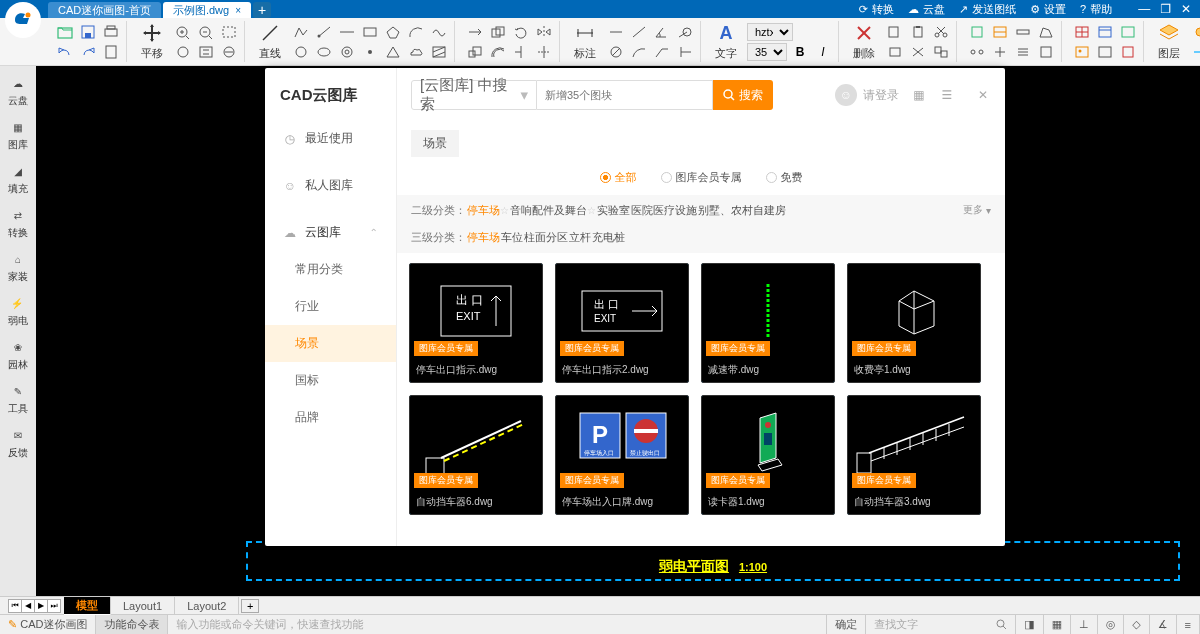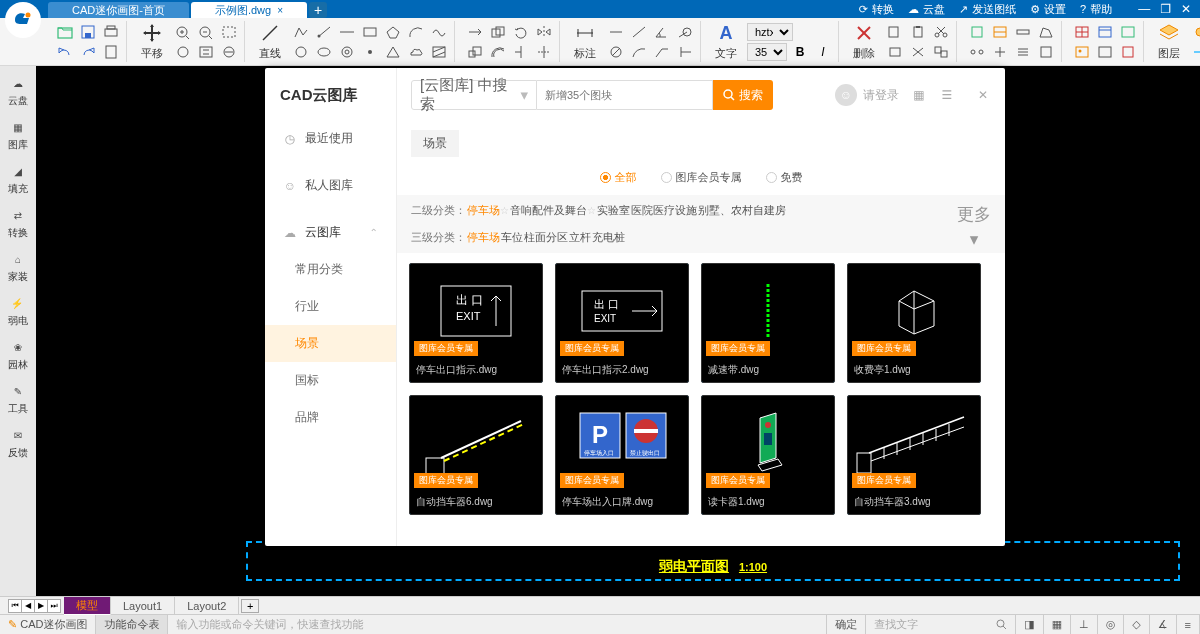--- a/index.html
+++ b/index.html
@@ -3,21 +3,21 @@
 <meta charset="utf-8">
 <style>
 * { margin: 0; padding: 0; box-sizing: border-box; font-family: "Microsoft YaHei", sans-serif; }
 body { background: #0068b7; width: 1200px; height: 634px; overflow: hidden; position: relative; font-size: 12px; }
 
 
 .titlebar { height: 18px; background: #0068b7; display: flex; align-items: center; color: #fff; font-size: 11px; position: relative; }
 .logo-circle { width: 36px; height: 36px; background: #fff; border-radius: 50%; display: flex; align-items: center; justify-content: center; position: absolute; left: 5px; top: 2px; z-index: 100; }
 .logo-circle svg { width: 24px; }
 .tab-area { display: flex; margin-left: 48px; height: 18px; align-items: flex-end; gap: 2px; }
-.file-tab { background: #3a8dd0; padding: 2px 24px; border-radius: 3px 3px 0 0; display: flex; align-items: center; gap: 6px; color: #fff; font-size: 11px; height: 16px; }
+.file-tab { background: #3a8dd0; padding: 2px 10px; border-radius: 3px 3px 0 0; display: flex; align-items: center; gap: 6px; color: #fff; font-size: 11px; height: 16px; }
 .file-tab.active { background: #fff; color: #0068b7; }
 .file-tab .close { font-size: 10px; cursor: pointer; }
 .tab-add { width: 18px; height: 16px; background: #176da7; color: #fff; display: flex; align-items: center; justify-content: center; border-radius: 3px; font-size: 14px; }
 .title-right { position: absolute; right: 5px; display: flex; gap: 8px; align-items: center; color: #fff; font-size: 11px; }
 .title-right span { display: inline-flex; align-items: center; gap: 2px; padding: 0 2px; }
 .title-right .win-btns { display: flex; gap: 6px; margin-left: 10px; font-size: 12px; }
 
 
 .ribbon { background: #f5f5f5; display: flex; padding: 3px 3px 3px 50px; gap: 5px; height: 48px; border-bottom: 1px solid #d8d8d8; }
 .ribbon-group { display: flex; gap: 6px; padding: 0 5px; border-right: 1px solid #d8d8d8; align-items: center; }
@@ -70,36 +70,36 @@
 .filter-row .active { color: #ff8800; }
 .radio { width: 11px; height: 11px; border: 1px solid #ccc; border-radius: 50%; display: inline-block; }
 .radio.on { border-color: #ff8800; background: radial-gradient(circle, #ff8800 40%, transparent 45%); }
 
 .cat-bar { background: #f7f7f7; padding: 8px 14px; font-size: 11px; color: #555; display: flex; flex-direction: column; gap: 12px; position: relative; }
 .cat-line { display: flex; gap: 1px; align-items: center; }
 .cat-line .lbl { color: #777; }
 .cat-line a { color: #555; }
 .cat-line a.active { color: #ff8800; }
 .cat-line .star { color: #ccc; font-size: 10px; }
-.cat-more { position: absolute; right: 14px; top: 8px; color: #999; font-size: 17px; display: flex; align-items: center; gap: 3px; flex-direction: column; }
+.cat-more { position: absolute; right: 14px; top: 8px; color: #999; font-size: 10px; display: flex; align-items: center; gap: 3px; }
 
 .grid-wrap { flex: 1; overflow: auto; padding: 10px 12px; }
 .grid { display: flex; flex-wrap: wrap; gap: 12px; }
 .card { width: 134px; background: #0369a1; border: 1px solid #333; border-radius: 2px; overflow: hidden; }
 .card-img { height: 94px; background: #000; display: flex; align-items: center; justify-content: center; position: relative; }
 .vip-tag { position: absolute; left: 4px; bottom: 2px; background: #ff8800; color: #fff; font-size: 9px; padding: 1px 5px; }
 .card-name { padding: 5px 6px; font-size: 10px; color: #ccc; background: #000; }
 .card svg { max-width: 100%; max-height: 100%; }
 
 
 .layout-tabs { height: 18px; background: #f0f0f0; display: flex; align-items: center; border-top: 1px solid #ccc; font-size: 11px; }
 .lt-btns { display: flex; }
 .lt-btns span { width: 14px; height: 14px; border: 1px solid #aaa; display: flex; align-items: center; justify-content: center; font-size: 8px; background: #fff; margin-right: -1px; }
 .lt-tab { padding: 0 12px; border-right: 1px solid #ccc; color: #555; height: 18px; display: flex; align-items: center; }
-.lt-tab.active { background: #701a75; color: #ff8800; border-bottom: 1px solid #fff; }
+.lt-tab.active { background: #000000; color: #ff8800; border-bottom: 1px solid #fff; font-weight: bold; }
 .lt-add { width: 18px; display: flex; align-items: center; justify-content: center; border: 1px solid #aaa; margin-left: 2px; height: 14px; font-size: 11px; }
 
 .statusbar { height: 20px; background: #f0f0f0; display: flex; align-items: center; border-top: 1px solid #ccc; font-size: 11px; color: #555; }
 .sb-seg { padding: 0 8px; border-right: 1px solid #ccc; height: 100%; display: flex; align-items: center; gap: 3px; }
 .sb-seg.fill { flex: 1; color: #aaa; }
 
 svg { display: block; }
 </style>
 </head>
 <body>

